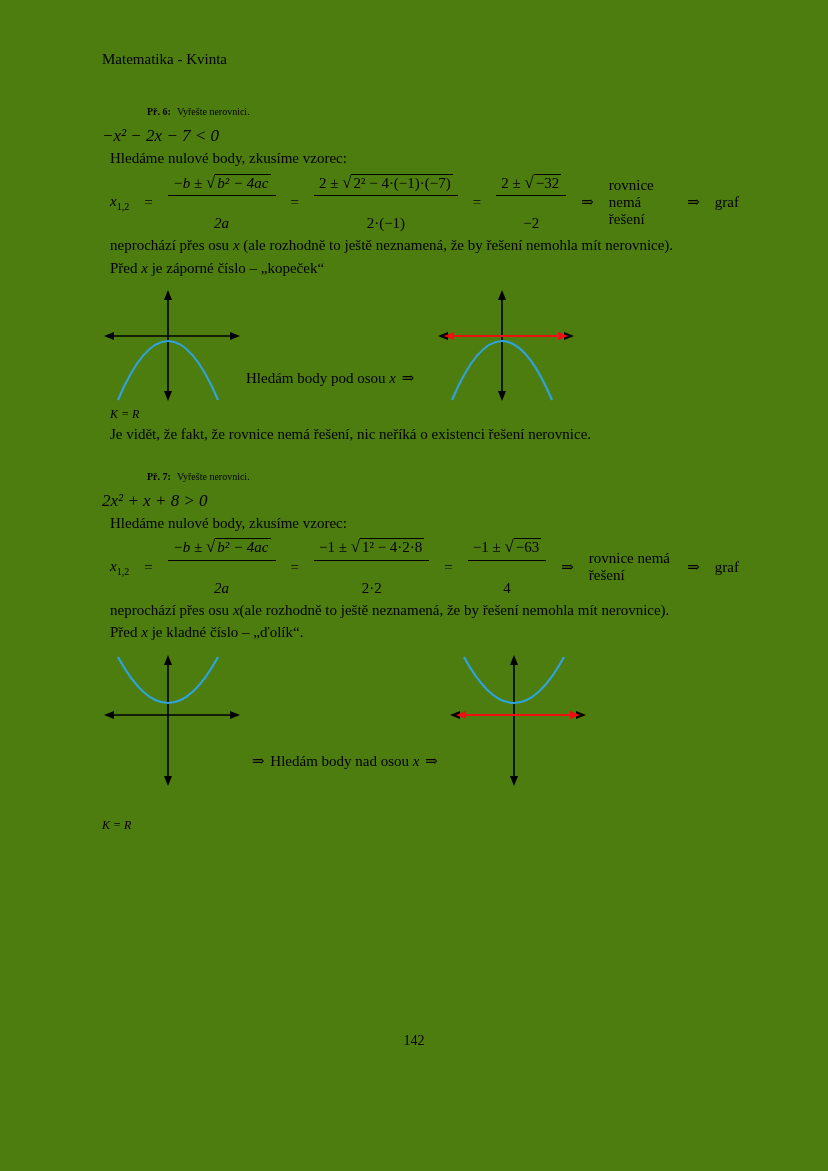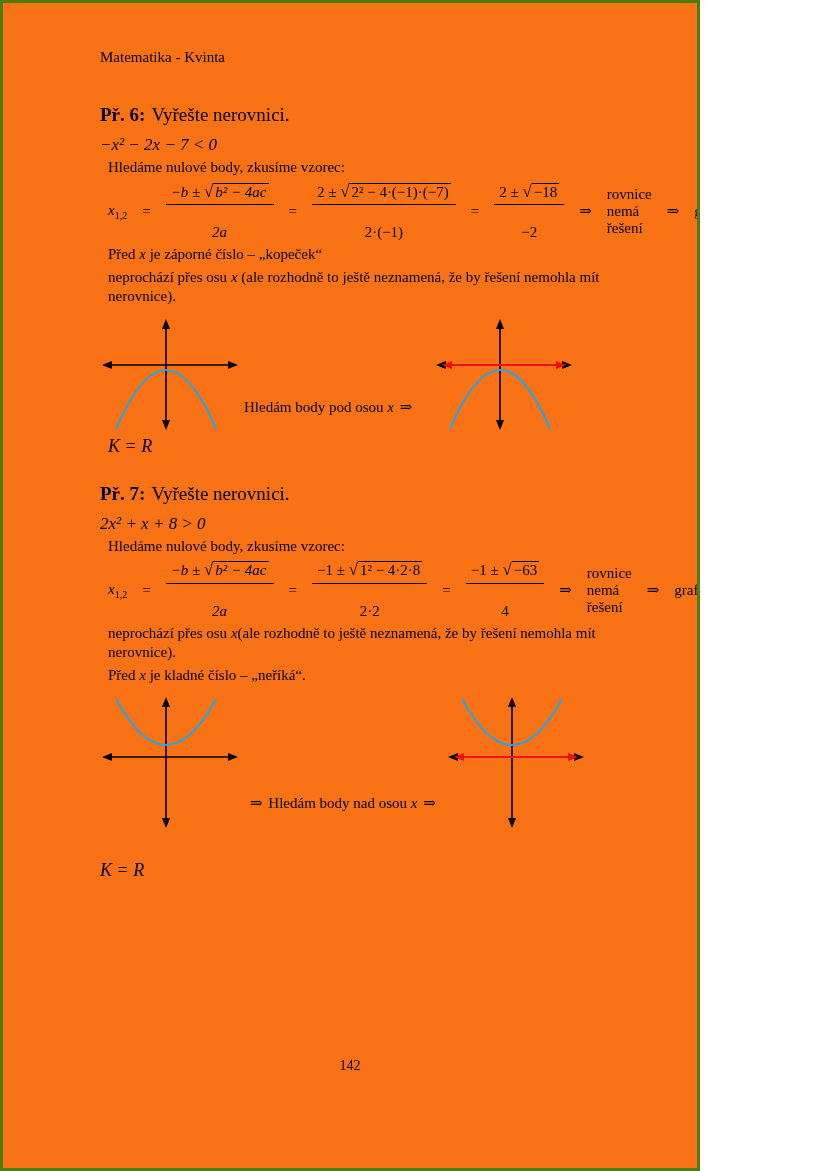--- a/index.html
+++ b/index.html
@@ -3,26 +3,26 @@
 <meta charset="utf-8">
 <style>
   * { margin:0; padding:0; box-sizing:border-box; }
   html,body { background:#ffffff; }
   body {
     width:828px; height:1171px;
     font-family:"Liberation Serif","DejaVu Serif",serif;
     color:#000;
   }
   .page {
-    position:relative; width:700px; height:1171px;
-    background:#f97316; border:3px solid #4d7c0f; overflow:hidden;
+    position:relative; width:828px; height:1171px;
+    background:#4d7c0f; border:5px solid #4d7c0f; overflow:hidden;
   }
   .content { padding:46px 84px 0 97px; }
   .doc-header { font-size:15px; margin-bottom:38px; }
-  .ex-title { font-size:19px; margin-top:0; }
+  .ex-title { font-size:10px; margin-top:0;margin-left:45px; }
   .ex-title .lbl { font-weight:bold; margin-right:6px; }
   .inequality { font-size:17px; font-style:italic; margin-top:9px; }
   .indent { margin-left:8px; }
   .bodytext { font-size:15px; line-height:1.3; margin-top:3px; }
   .it { font-style:italic; }
   
   .formula { display:flex; align-items:center; gap:13px; font-size:15px; margin-top:3px; }
   .fvar { font-size:15px; white-space:nowrap; }
   .fvar sub { font-size:10px; }
   .frac { display:inline-block; text-align:center; vertical-align:middle; line-height:1.25; }
@@ -38,25 +38,25 @@
   .figrow { display:flex; align-items:flex-end; margin-top:10px; }
   .caption { font-size:15px; }
   .cap6 { margin:0 8px 16px 4px; }
   .fig6b { margin-left:12px; }
   .cap7 { margin:0 0 18px 8px; }
   .fig7b { margin-left:8px; }
   .axis { stroke:#000; stroke-width:1.6; }
   .ah { fill:#000; }
   .curve { fill:none; stroke-width:2.2; }
   .redline { stroke-width:2.2; }
-  .solution { font-size:18px; font-style:italic; margin-top:4px; }
+  .solution { font-size:12px; font-style:italic; margin-top:4px; }
   .ex7-solution { margin-top:30px; }
   .section-ex7 { margin-top:26px; }
   .footer {
-    position:absolute; top:1055px; left:0; right:0;
+    position:absolute; top:1028px; left:0; right:0;
     text-align:center; font-size:14px;
   }
 </style>
 </head>
 <body>
 
 <div class="page">
   <div class="content">
 
     <div class="doc-header">Matematika - Kvinta</div>
@@ -77,35 +77,35 @@
           <span class="num"><span>−b ±</span> <span class="sqrt"><span class="sq">√</span><span class="rad">b² − 4ac</span></span></span>
           <span class="den">2a</span>
         </span>
         <span class="imp">=</span>
         <span class="frac">
           <span class="num"><span>2 ±</span> <span class="sqrt"><span class="sq">√</span><span class="rad">2² − 4·(−1)·(−7)</span></span></span>
           <span class="den">2·(−1)</span>
         </span>
         <span class="imp">=</span>
         <span class="frac">
-          <span class="num"><span>2 ±</span> <span class="sqrt"><span class="sq">√</span><span class="rad">−18</span></span></span>
+          <span class="num"><span>2 ±</span> <span class="sqrt"><span class="sq">√</span><span class="rad">−32</span></span></span>
           <span class="den">−2</span>
         </span>
         <span class="imp">⇒</span>
         <span class="concl">rovnice nemá řešení</span>
         <span class="imp">⇒</span>
         <span class="concl">graf</span>
       </div>
 
       <div class="bodytext indent">
+        <span>neprochází přes osu </span><span class="it">x</span><span> (ale rozhodně to ještě neznamená, že by řešení nemohla mít nerovnice).</span>
+      </div>
+
+      <div class="bodytext indent">
         <span>Před </span><span class="it">x</span><span> je záporné číslo – „kopeček“</span>
-      </div>
-
-      <div class="bodytext indent">
-        <span>neprochází přes osu </span><span class="it">x</span><span> (ale rozhodně to ještě neznamená, že by řešení nemohla mít nerovnice).</span>
       </div>
 
       <div class="figrow">
         <svg width="140" height="115" viewBox="0 0 140 115">
           <line class="axis" x1="9" y1="48" x2="131" y2="48"></line>
           <polygon class="ah" points="2,48 12,44 12,52"></polygon>
           <polygon class="ah" points="138,48 128,44 128,52"></polygon>
           <line class="axis" x1="66" y1="9" x2="66" y2="106"></line>
           <polygon class="ah" points="66,2 62,12 70,12"></polygon>
           <polygon class="ah" points="66,113 62,103 70,103"></polygon>
@@ -125,20 +125,21 @@
           <polygon class="ah" points="66,113 62,103 70,103"></polygon>
           <path class="curve" d="M 16 112 Q 66 -6 116 112" stroke="#2ea3dc"></path>
           <line class="redline" x1="15" y1="48" x2="125" y2="48" stroke="#ee1111"></line>
           <polygon points="8,48 18,44 18,52" fill="#ee1111"></polygon>
           <polygon points="132,48 122,44 122,52" fill="#ee1111"></polygon>
         </svg>
       </div>
 
       <div class="solution indent">K = R</div>
 
+      <div class="bodytext indent">Je vidět, že fakt, že rovnice nemá řešení, nic neříká o existenci řešení nerovnice.</div>
     </div>
 
     <div class="section section-ex7">
       <div class="ex-title">
         <span class="lbl">Př. 7:</span><span>Vyřešte nerovnici.</span>
       </div>
 
       <div class="inequality">2x² + x + 8 &gt; 0</div>
 
       <div class="bodytext indent">Hledáme nulové body, zkusíme vzorec:</div>
@@ -164,21 +165,21 @@
         <span class="concl">rovnice nemá řešení</span>
         <span class="imp">⇒</span>
         <span class="concl">graf</span>
       </div>
 
       <div class="bodytext indent">
         <span>neprochází přes osu </span><span class="it">x</span><span>(ale rozhodně to ještě neznamená, že by řešení nemohla mít nerovnice).</span>
       </div>
 
       <div class="bodytext indent">
-        <span>Před </span><span class="it">x</span><span> je kladné číslo – „neříká“.</span>
+        <span>Před </span><span class="it">x</span><span> je kladné číslo – „ďolík“.</span>
       </div>
 
       <div class="figrow">
         <svg width="140" height="135" viewBox="0 0 140 135">
           <line class="axis" x1="9" y1="62" x2="131" y2="62"></line>
           <polygon class="ah" points="2,62 12,58 12,66"></polygon>
           <polygon class="ah" points="138,62 128,58 128,66"></polygon>
           <line class="axis" x1="66" y1="9" x2="66" y2="126"></line>
           <polygon class="ah" points="66,2 62,12 70,12"></polygon>
           <polygon class="ah" points="66,133 62,123 70,123"></polygon>

